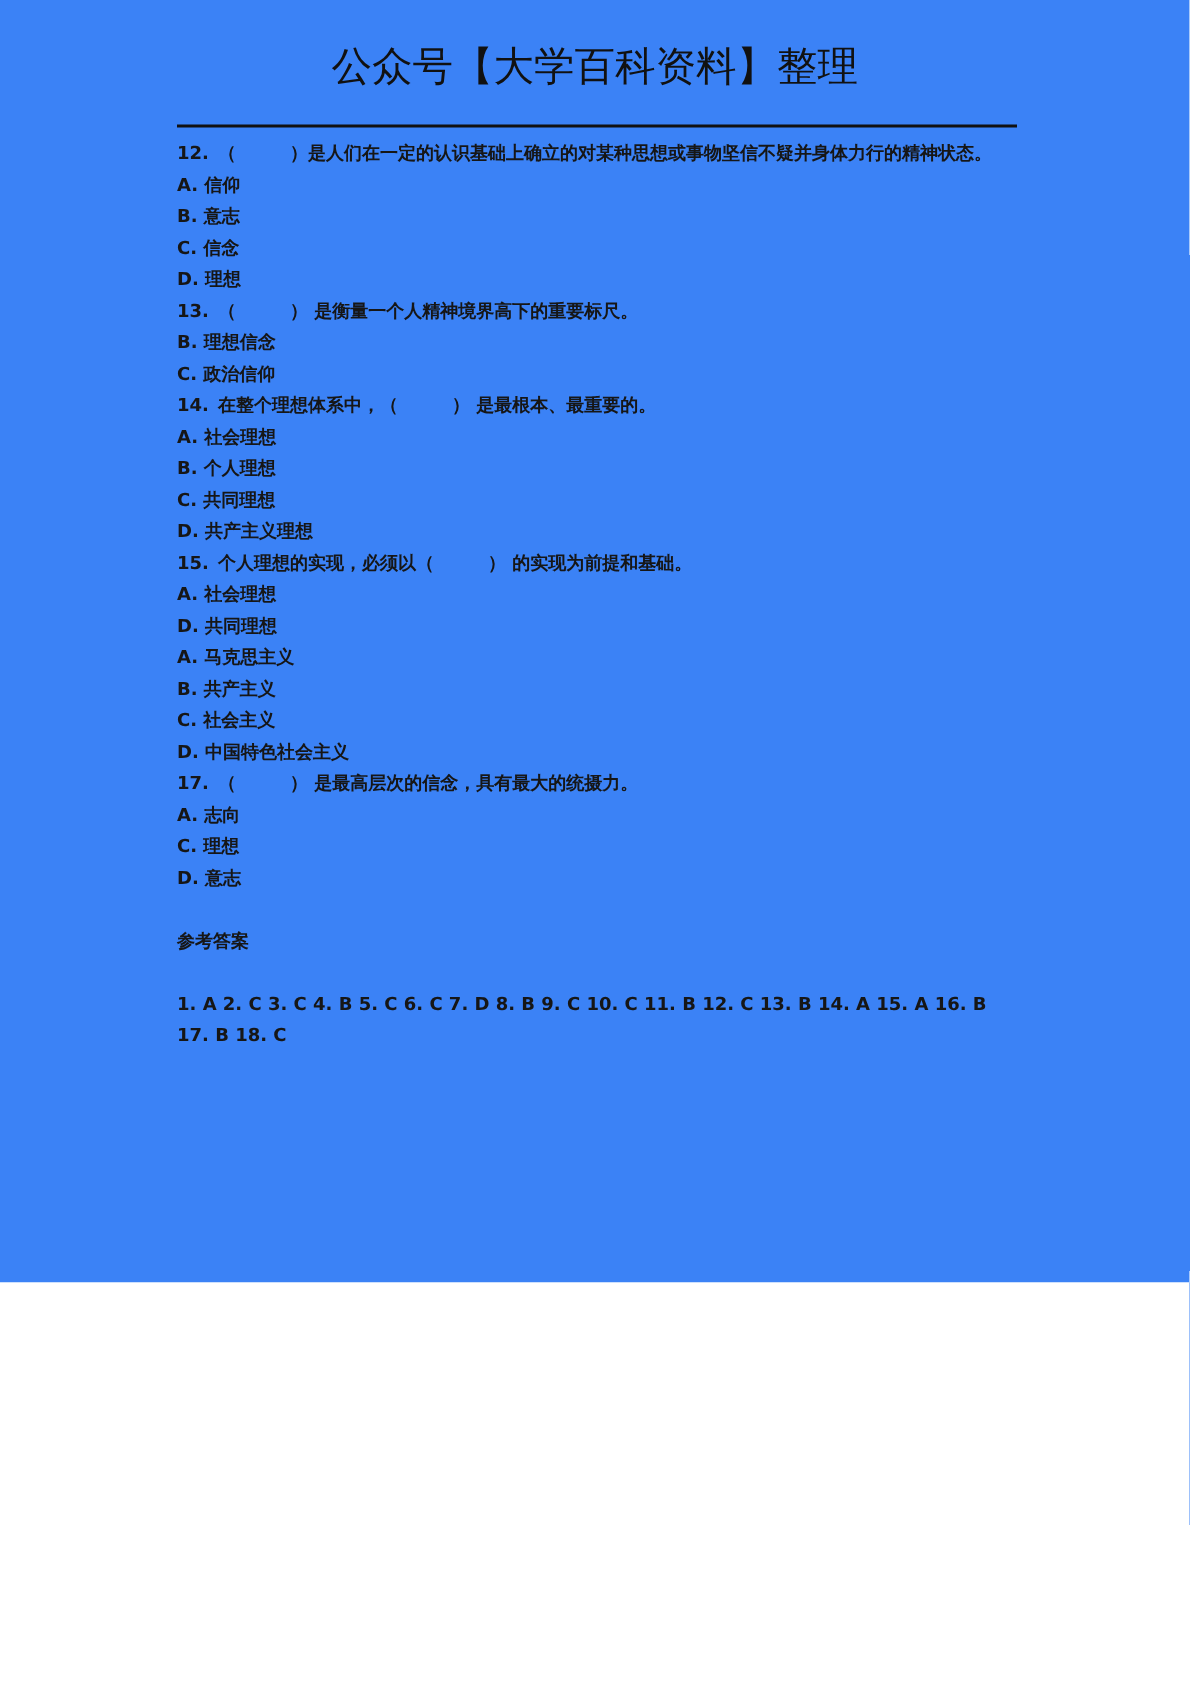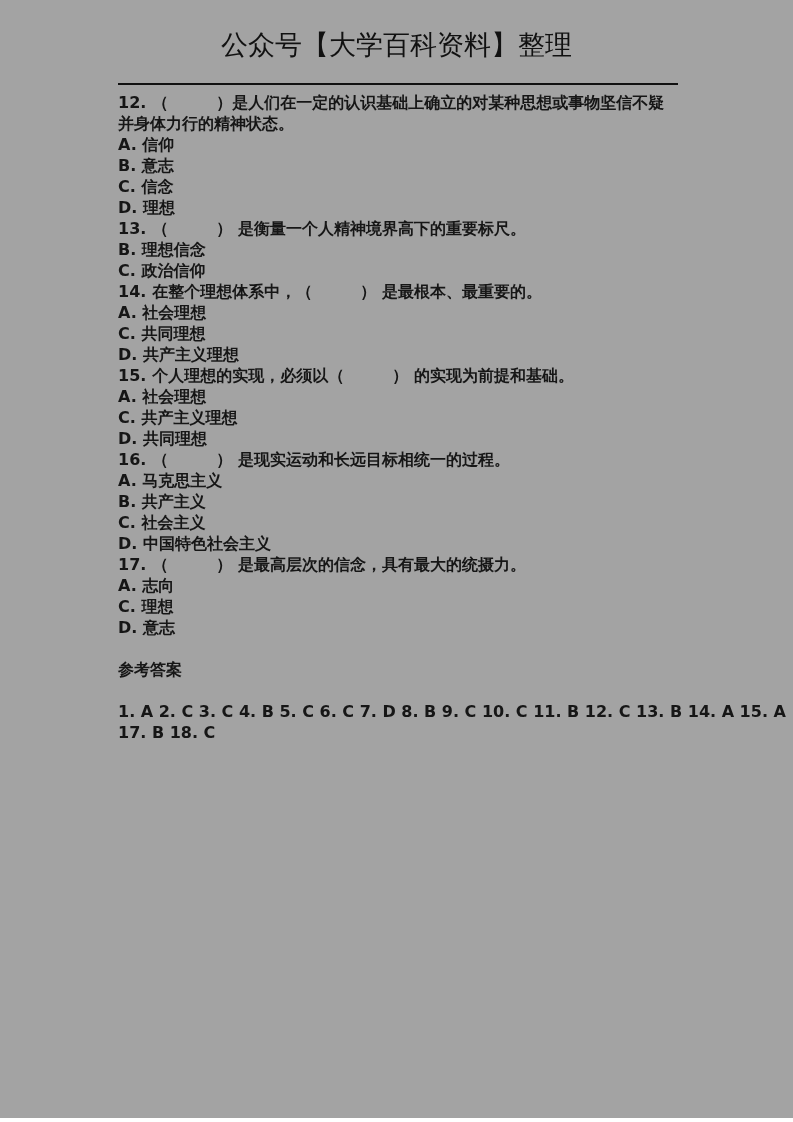--- a/index.html
+++ b/index.html
@@ -3,22 +3,22 @@
 <meta charset="utf-8">
 <style>
   html, body {
     margin: 0;
     padding: 0;
     background: #ffffff;
   }
   .page {
     position: relative;
     width: 793px;
-    height: 1118px;
-    background: #a3a3a3;
+    height: 855px;
+    background: #3b82f6;
     overflow: hidden;
     color: #161616;
   }
   .doc-title {
     margin: 0;
     padding-top: 28px;
     text-align: center;
     font-family: "DejaVu Serif", "Liberation Serif", serif;
     font-size: 27px;
     font-weight: 500;
@@ -31,21 +31,21 @@
   }
   .divider {
     border: none;
     border-top: 2px solid #111111;
     height: 0;
     margin: 21px 0 7px 0;
   }
   .doc-body {
     font-family: "DejaVu Sans", "Liberation Sans", sans-serif;
     font-weight: 700;
-    font-size: 16px;
+    font-size: 12px;
     line-height: 21px;
     color: #161616;
   }
   .q-stem {
     white-space: pre-wrap;
   }
   .q-num {
     margin-right: 6px;
   }
   .q-opt {
@@ -82,33 +82,32 @@
 
       <div class="q-block">
         <div class="q-stem"><span class="q-num">13.</span><span>（　　　） 是衡量一个人精神境界高下的重要标尺。</span></div>
         <div class="q-opt">B. 理想信念</div>
         <div class="q-opt">C. 政治信仰</div>
       </div>
 
       <div class="q-block">
         <div class="q-stem"><span class="q-num">14.</span><span>在整个理想体系中，（　　　） 是最根本、最重要的。</span></div>
         <div class="q-opt">A. 社会理想</div>
+        <div class="q-opt">B. 个人理想</div>
         <div class="q-opt">C. 共同理想</div>
         <div class="q-opt">D. 共产主义理想</div>
       </div>
 
       <div class="q-block">
         <div class="q-stem"><span class="q-num">15.</span><span>个人理想的实现，必须以（　　　） 的实现为前提和基础。</span></div>
         <div class="q-opt">A. 社会理想</div>
-        <div class="q-opt">C. 共产主义理想</div>
         <div class="q-opt">D. 共同理想</div>
       </div>
 
       <div class="q-block">
-        <div class="q-stem"><span class="q-num">16.</span><span>（　　　） 是现实运动和长远目标相统一的过程。</span></div>
         <div class="q-opt">A. 马克思主义</div>
         <div class="q-opt">B. 共产主义</div>
         <div class="q-opt">C. 社会主义</div>
         <div class="q-opt">D. 中国特色社会主义</div>
       </div>
 
       <div class="q-block">
         <div class="q-stem"><span class="q-num">17.</span><span>（　　　） 是最高层次的信念，具有最大的统摄力。</span></div>
         <div class="q-opt">A. 志向</div>
         <div class="q-opt">C. 理想</div>

